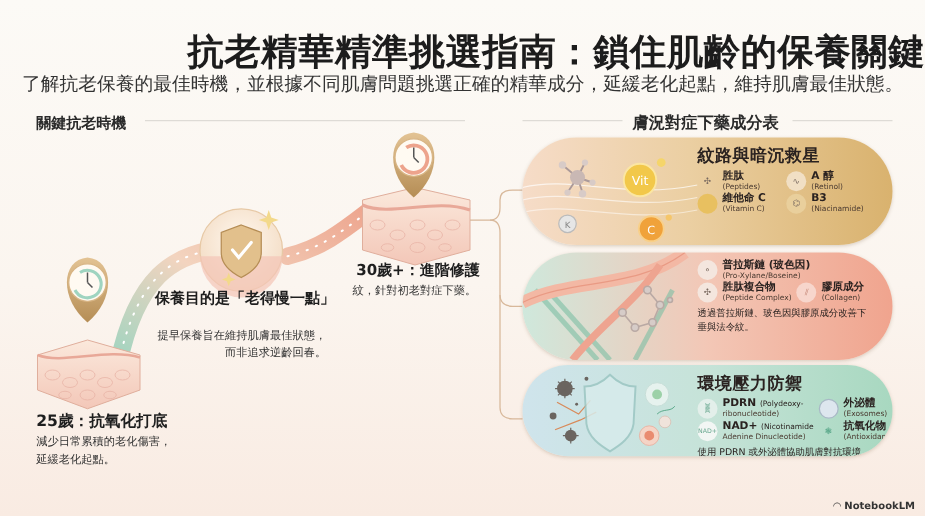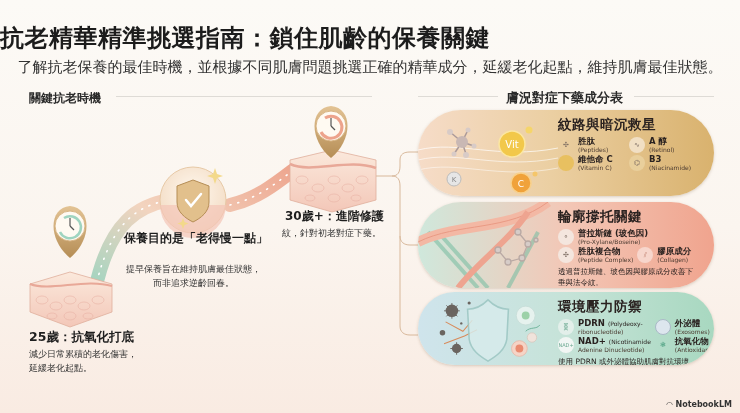--- a/index.html
+++ b/index.html
@@ -5,21 +5,21 @@
   * { box-sizing: border-box; margin: 0; padding: 0; }
   html, body { width: 740px; height: 413px; overflow: hidden; }
   body {
     font-family: "DejaVu Sans", "Liberation Sans", sans-serif;
     background: linear-gradient(180deg, #fcfaf6 0%, #fbf5ef 55%, #f9ebe2 100%);
     position: relative;
     color: #222;
   }
   .title {
     position: absolute; left: 0; right: 0; top: 22px;
-    text-align: left; font-size: 24px; font-weight: bold; color: #1c1c1c;
+    text-align: right; font-size: 29px; font-weight: bold; color: #1c1c1c;
     letter-spacing: 0.5px;
   }
   .subtitle {
     position: absolute; left: 0; right: 0; top: 58px;
     text-align: center; font-size: 15px; color: #333;
   }
   .section-head {
     position: absolute; font-size: 12px; font-weight: bold; color: #2a2a2a;
   }
   .rule { position: absolute; height: 1px; background: #dedbd6; }
@@ -149,21 +149,21 @@
   </g>
 </svg>
 
 <div class="stage-title" style="left:29px;top:329px;font-size:12.5px;">25歲：抗氧化打底</div>
 <div class="stage-desc" style="left:29px;top:347px;">
   <div>減少日常累積的老化傷害，</div>
   <div>延緩老化起點。</div>
 </div>
 
 <div class="stage-title" style="left:124px;top:230px;">保養目的是「老得慢一點」</div>
-<div class="stage-desc" style="left:126px;top:262px;text-align:center;width:135px;">
+<div class="stage-desc" style="left:126px;top:262px;text-align:right;width:135px;">
   <div>提早保養旨在維持肌膚最佳狀態，</div>
   <div>而非追求逆齡回春。</div>
 </div>
 
 <div class="stage-title" style="left:285px;top:208px;">30歲+：進階修護</div>
 <div class="stage-desc" style="left:282px;top:226px;">
   <div>紋，針對初老對症下藥。</div>
 </div>
 
 <div class="card card1">
@@ -245,21 +245,20 @@
         <line x1="90" y1="60" x2="80" y2="48"></line>
       <circle cx="100" cy="30" r="3"></circle>
         <circle cx="110" cy="42" r="3"></circle>
         <circle cx="104" cy="56" r="3"></circle>
       <circle cx="90" cy="60" r="3"></circle>
         <circle cx="80" cy="48" r="3"></circle>
         <circle cx="118" cy="38" r="2"></circle>
     </g>
   </svg>
   <div class="content">
-    <div class="card-title">輪廓撐托關鍵</div>
     <div class="ing" style="margin-bottom:2px;">
       <span class="ing-icon" style="color:#7a6a60;background:#f4e6de;">⚬</span>
       <div>
           <div class="ing-name">普拉斯鏈 (玻色因)</div>
           <div class="ing-sub">(Pro-Xylane/Boseine)</div>
         </div>
     </div>
     <div class="ing-grid">
       <div class="ing">
         <span class="ing-icon" style="color:#7a6a60;background:#f4e6de;">✣</span>

